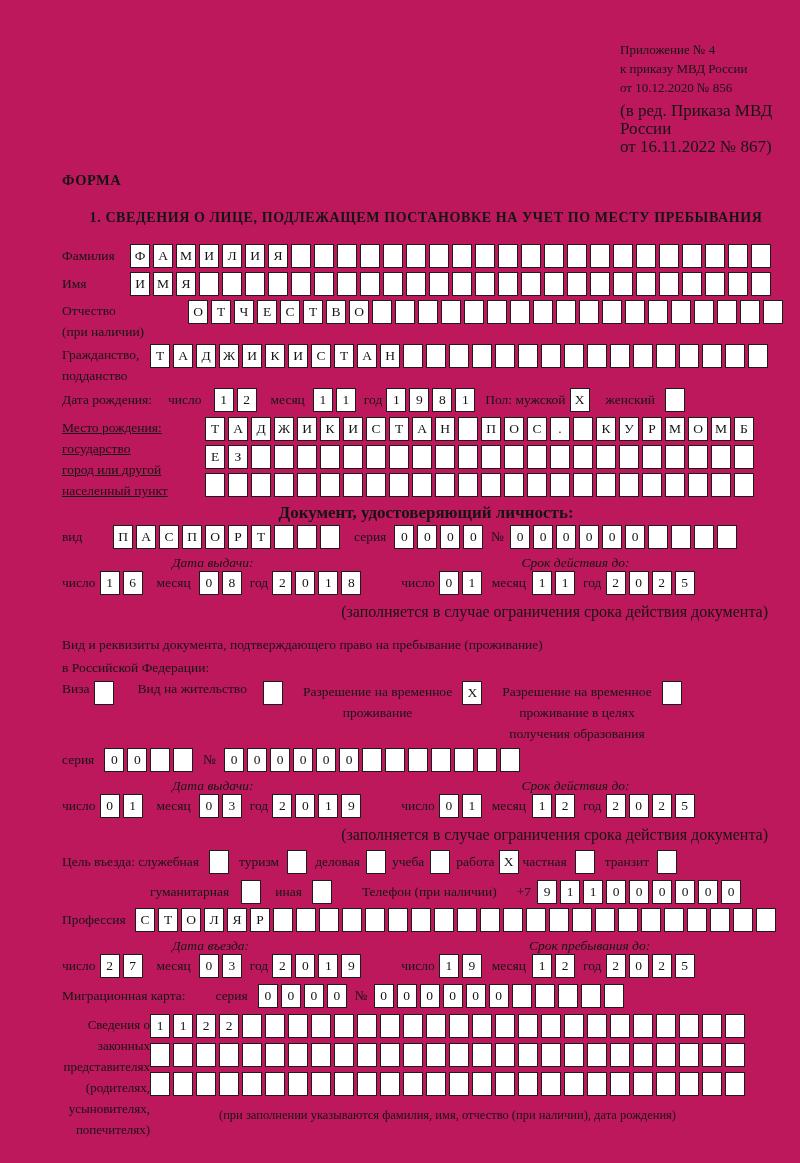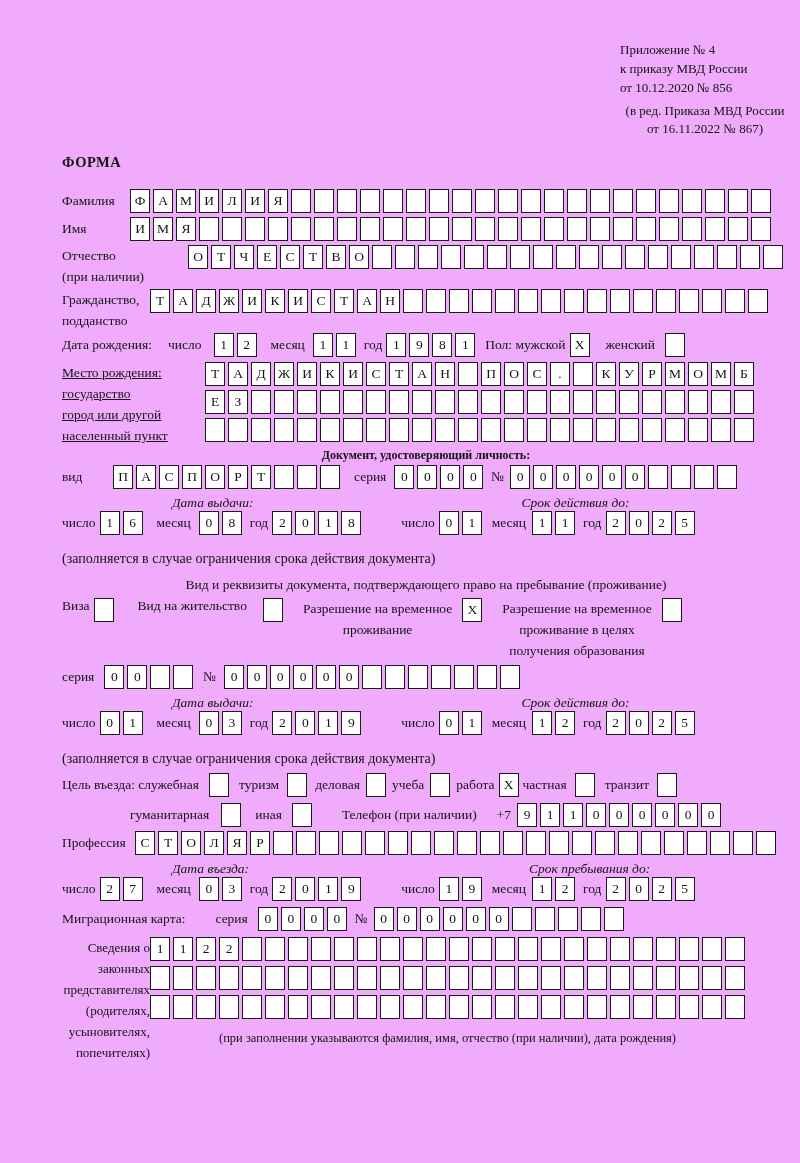--- a/index.html
+++ b/index.html
@@ -1,22 +1,22 @@
 <!DOCTYPE html>
 <html><head>
 <meta charset="utf-8">
 <style>
   html,body{margin:0;padding:0;background:#fff;}
   .page{
-    width:800px;height:1163px;background:#f0abfc;box-sizing:border-box;
+    width:800px;height:1163px;background:#be185d;box-sizing:border-box;
     padding:40px 10px 0 62px;position:relative;color:#141414;
     font-family:"Liberation Serif","DejaVu Serif",serif;font-size:13.5px;
   }
   .appendix{margin-left:558px;font-size:13px;line-height:19px;}
-  .appendix .amend{font-size:13px;line-height:18px;text-align:center;}
+  .appendix .amend{font-size:17px;line-height:18px;}
   .appendix .amend.first{margin-top:5px;}
   .forma{font-weight:bold;font-size:14.5px;text-align:left;margin:16px 28px 0 0;letter-spacing:.5px;}
   .title{font-weight:bold;font-size:15px;text-align:center;line-height:22px;margin-top:16px;letter-spacing:.4px;}
   .blank-line{display:inline-block;width:56px;border-bottom:2px solid #222;height:14px;margin-left:12px;}
   .sect{font-weight:bold;font-size:14px;text-align:center;margin-top:21px;letter-spacing:.6px;}
   .row{display:flex;align-items:flex-start;}
   .row.ac{align-items:center;}
   .col{display:flex;flex-direction:column;}
   .cells{display:flex;gap:3px;flex:none;}
   .cell,.cb{
@@ -25,43 +25,44 @@
     font-size:13.5px;background:#fff;
   }
   .lbl{flex:none;}
   .lblcol{flex:none;line-height:21px;}
   .w68{width:68px;} .w126{width:126px;} .w88{width:88px;} .w143{width:143px;text-decoration:underline;} .w51{width:51px;} .w73{width:73px;}
   .ml4{margin-left:4px;} .ml6{margin-left:6px;} .ml8{margin-left:8px;} .ml10{margin-left:10px;}
   .ml12{margin-left:12px;} .ml14{margin-left:14px;} .ml16{margin-left:16px;} .ml20{margin-left:20px;}
   .ml24{margin-left:24px;} .ml30{margin-left:30px;} .ml40{margin-left:40px;}
   .mt2{margin-top:2px;} .mt4{margin-top:4px;} .mt5{margin-top:5px;} .mt6{margin-top:6px;} .mt18{margin-top:18px;}
   .hdrrow{display:flex;margin-top:6px;font-size:13.5px;font-style:italic;}
-  .note{text-align:left;margin:16px 22px 0 0;font-size:14px;}
-  .dochead{font-weight:bold;text-align:center;margin-top:2px;font-size:12px;}
-  .para{line-height:23px;margin-top:6px;text-align:center;}
+  .note{text-align:right;margin:8px 22px 0 0;font-size:16px;}
+  .dochead{font-weight:bold;text-align:center;margin-top:2px;font-size:17px;}
+  .para{line-height:23px;margin-top:12px;}
   .permitblk{text-align:center;line-height:21px;flex:none;}
   .repnote{margin-top:12px;font-size:12.5px;text-align:center;}
   .smallcol{font-size:13px;text-align:right;}
 </style>
 </head>
 <body>
 
 <div class="page">
 
   <div class="appendix">
     <div>Приложение № 4</div>
     <div>к приказу МВД России</div>
     <div>от 10.12.2020 № 856</div>
     <div class="amend first">(в ред. Приказа МВД России</div>
     <div class="amend">от 16.11.2022 № 867)</div>
   </div>
 
   <div class="forma">ФОРМА</div>
 
 
+  <div class="sect">1. СВЕДЕНИЯ О ЛИЦЕ, ПОДЛЕЖАЩЕМ ПОСТАНОВКЕ НА УЧЕТ ПО МЕСТУ ПРЕБЫВАНИЯ</div>
 
   <div class="row ac mt18">
     <span class="lbl w68">Фамилия</span>
     <span class="cells">
         <span class="cell">Ф</span>
         <span class="cell">А</span>
         <span class="cell">М</span>
         <span class="cell">И</span>
         <span class="cell">Л</span>
         <span class="cell">И</span>
@@ -386,20 +387,21 @@
         <span class="cell">0</span>
         <span class="cell">2</span>
         <span class="cell">5</span>
       </span>
   </div>
 
   <div class="note">(заполняется в случае ограничения срока действия документа)</div>
 
   <div class="para">
     <div>Вид и реквизиты документа, подтверждающего право на пребывание (проживание)</div>
+    <div>в Российской Федерации:</div>
   </div>
 
   <div class="row mt2">
     <span class="lbl">Виза</span>
     <span class="cb ml4"></span>
     <span class="lbl ml24">Вид на жительство</span>
     <span class="cb ml16"></span>
     <div class="permitblk ml20">
       <div>Разрешение на временное</div>
       <div>проживание</div>
@@ -493,21 +495,21 @@
     <span class="lbl ml6">учеба</span>
     <span class="cb ml6"></span>
     <span class="lbl ml6">работа</span>
     <span class="cb ml4">X</span>
     <span class="lbl ml4">частная</span>
     <span class="cb ml8"></span>
     <span class="lbl ml10">транзит</span>
     <span class="cb ml8"></span>
   </div>
 
-  <div class="row ac mt6" style="margin-left:68px">
+  <div class="row ac mt6" style="margin-left:88px">
     <span class="lbl">гуманитарная</span>
     <span class="cb ml12"></span>
     <span class="lbl ml14">иная</span>
     <span class="cb ml10"></span>
     <span class="lbl ml30">Телефон (при наличии)</span>
     <span class="lbl ml20">+7</span>
     <span class="cells ml6">
         <span class="cell">9</span>
         <span class="cell">1</span>
         <span class="cell">1</span>

